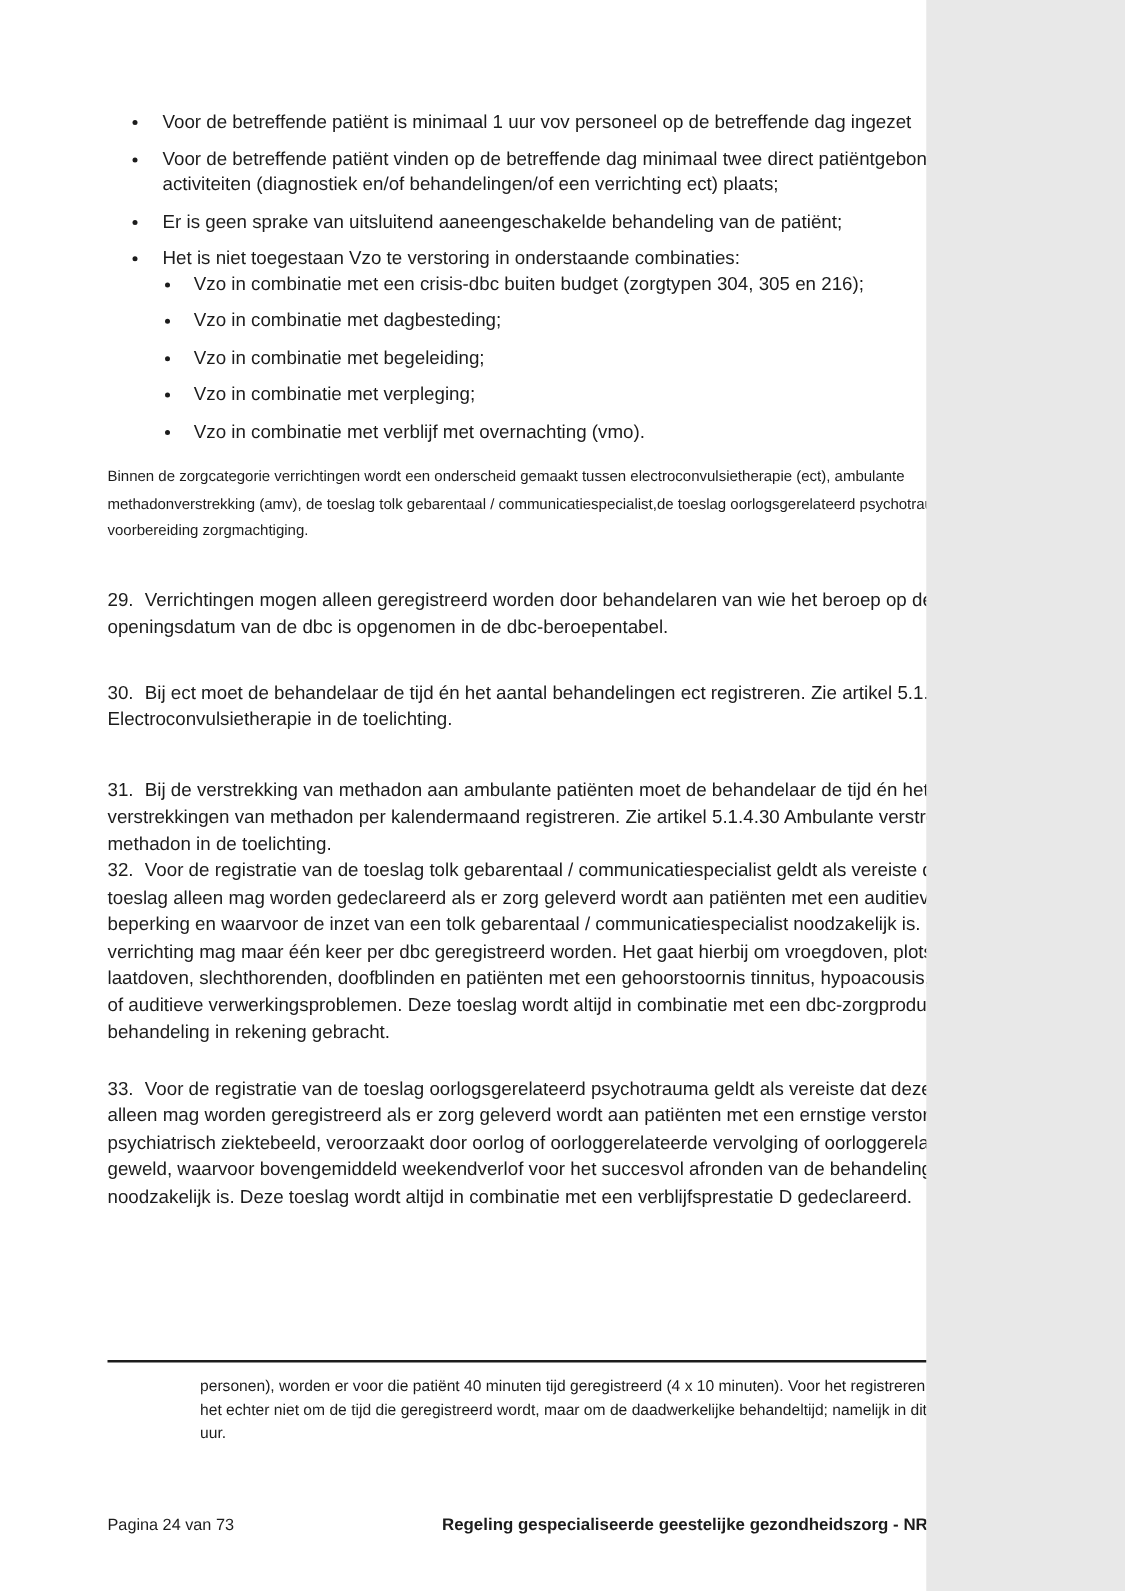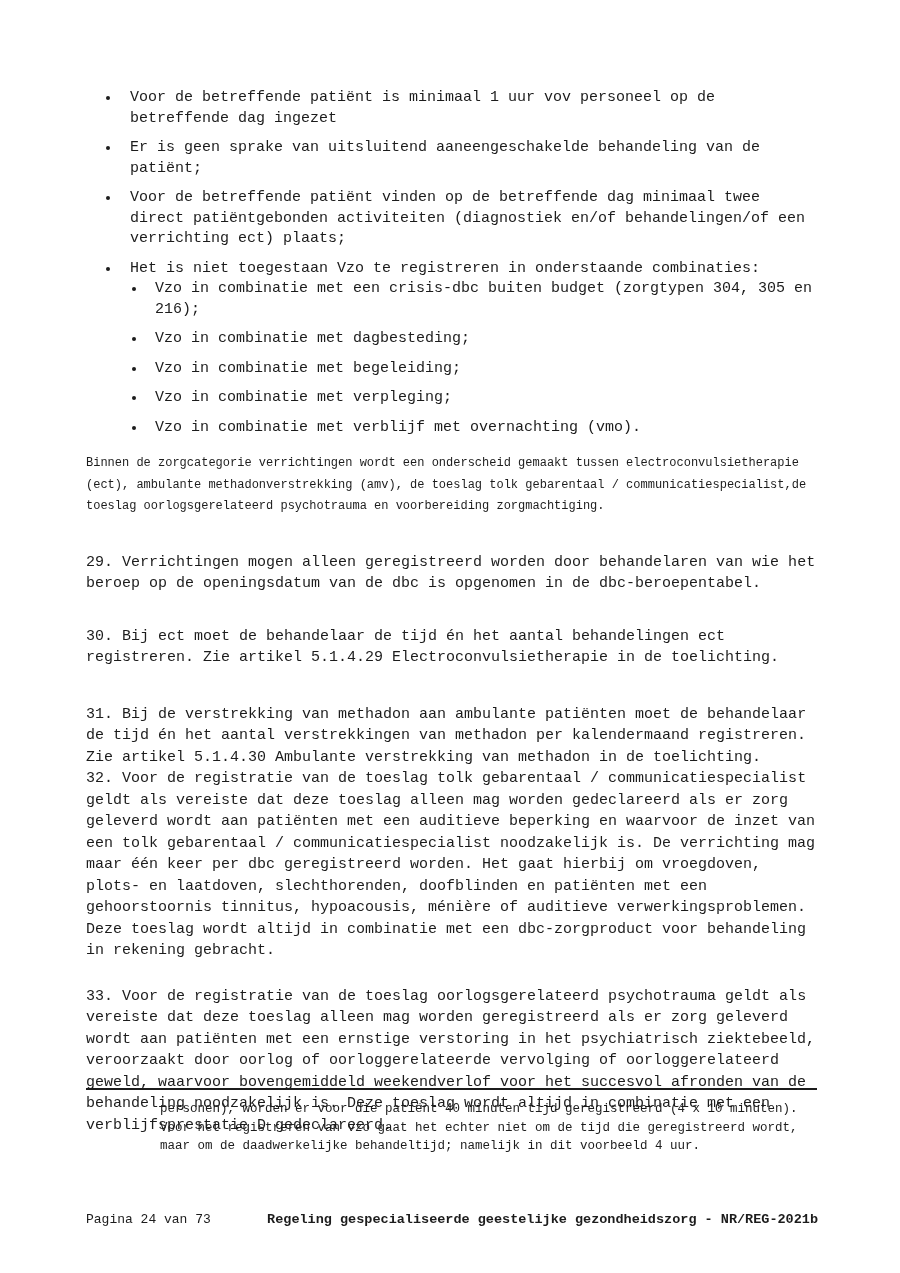--- a/index.html
+++ b/index.html
@@ -1,22 +1,22 @@
 <!DOCTYPE html>
 <html><head>
 <meta charset="utf-8">
 <style>
   * { margin: 0; padding: 0; box-sizing: border-box; }
   html, body { background: #e8e8e8; }
   .page {
     position: relative;
-    width: 900px;
+    width: 741px;
     height: 1273px;
     background: #ffffff;
-    font-family: Liberation Mono, monospace;
+    font-family: Liberation Sans, sans-serif;
     color: #1c1c1c;
     overflow: hidden;
     padding-left: 29px;
   }
   .content {
     position: absolute;
     left: 86px;
     top: 88px;
     width: 731px;
   }
@@ -107,29 +107,29 @@
 
   <div class="content">
 
     <ul class="bullets-l1">
       <li>
         <span class="dot"></span>
         <span>Voor de betreffende patiënt is minimaal 1 uur vov personeel op de betreffende dag ingezet</span>
       </li>
       <li>
         <span class="dot"></span>
+        <span>Voor de betreffende patiënt vinden op de betreffende dag minimaal twee direct patiëntgebonden activiteiten (diagnostiek en/of behandelingen/of een verrichting ect) plaats;</span>
+      </li>
+      <li>
+        <span class="dot"></span>
         <span>Er is geen sprake van uitsluitend aaneengeschakelde behandeling van de patiënt;</span>
       </li>
       <li>
         <span class="dot"></span>
-        <span>Voor de betreffende patiënt vinden op de betreffende dag minimaal twee direct patiëntgebonden activiteiten (diagnostiek en/of behandelingen/of een verrichting ect) plaats;</span>
-      </li>
-      <li>
-        <span class="dot"></span>
-        <span>Het is niet toegestaan Vzo te registreren in onderstaande combinaties:</span>
+        <span>Het is niet toegestaan Vzo te verstoring in onderstaande combinaties:</span>
         <ul class="bullets-l2">
           <li>
             <span class="dot"></span>
             <span>Vzo in combinatie met een crisis-dbc buiten budget (zorgtypen 304, 305 en 216);</span>
           </li>
           <li>
             <span class="dot"></span>
             <span>Vzo in combinatie met dagbesteding;</span>
           </li>
           <li>

